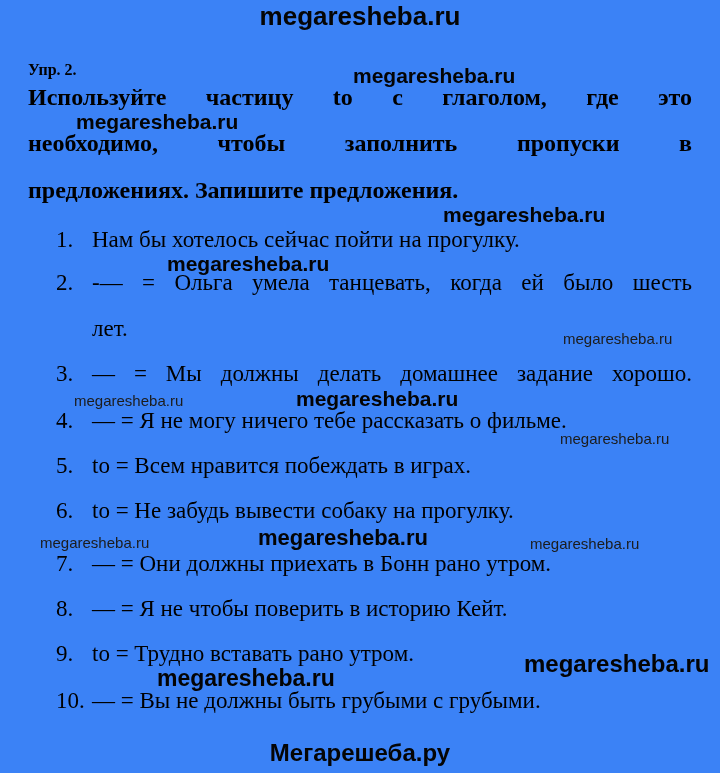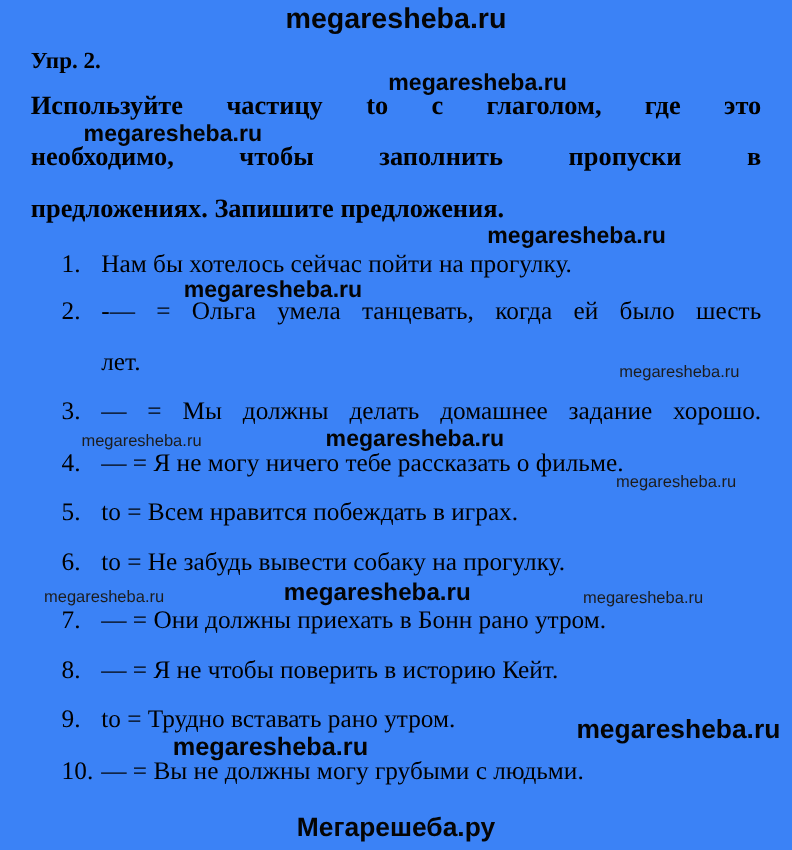--- a/index.html
+++ b/index.html
@@ -20,22 +20,22 @@
     font-weight: 700; font-size: 26px; color: #050505;
   }
   .footer-brand {
     position: absolute; top: 739px; left: 0; width: 100%;
     text-align: center;
     font-family: "Liberation Sans", sans-serif;
     font-weight: 700; font-size: 24px; color: #050505;
   }
   
   .title {
-    position: absolute; left: 28px; top: 43px;
-    font-size: 21px; font-weight: 700; white-space: nowrap;
+    position: absolute; left: 28px; top: 61px;
+    font-size: 16px; font-weight: 700; white-space: nowrap;
   }
   .intro {
     position: absolute; left: 28px; width: 664px;
     font-size: 24px; font-weight: 700; line-height: 25px;
   }
   .intro.stretch { text-align: justify; text-align-last: justify; }
   .intro.l1 { top: 85px; }
   .intro.l2 { top: 131px; }
   .intro.l3 { top: 178px; white-space: nowrap; }
   
@@ -126,21 +126,21 @@
   <div class="row r8">
     <span class="num">8.</span>
     <span class="body">— = Я не чтобы поверить в историю Кейт.</span>
   </div>
   <div class="row r9">
     <span class="num">9.</span>
     <span class="body">to = Трудно вставать рано утром.</span>
   </div>
   <div class="row r10">
     <span class="num">10.</span>
-    <span class="body">— = Вы не должны могу грубыми с людьми.</span>
+    <span class="body">— = Вы не должны быть грубыми с грубыми.</span>
   </div>
 
   <div class="wm w1">megaresheba.ru</div>
   <div class="wm w2">megaresheba.ru</div>
   <div class="wm w3">megaresheba.ru</div>
   <div class="wm w4">megaresheba.ru</div>
   <div class="wm w5 light">megaresheba.ru</div>
   <div class="wm w6 light">megaresheba.ru</div>
   <div class="wm w7">megaresheba.ru</div>
   <div class="wm w8 light">megaresheba.ru</div>

